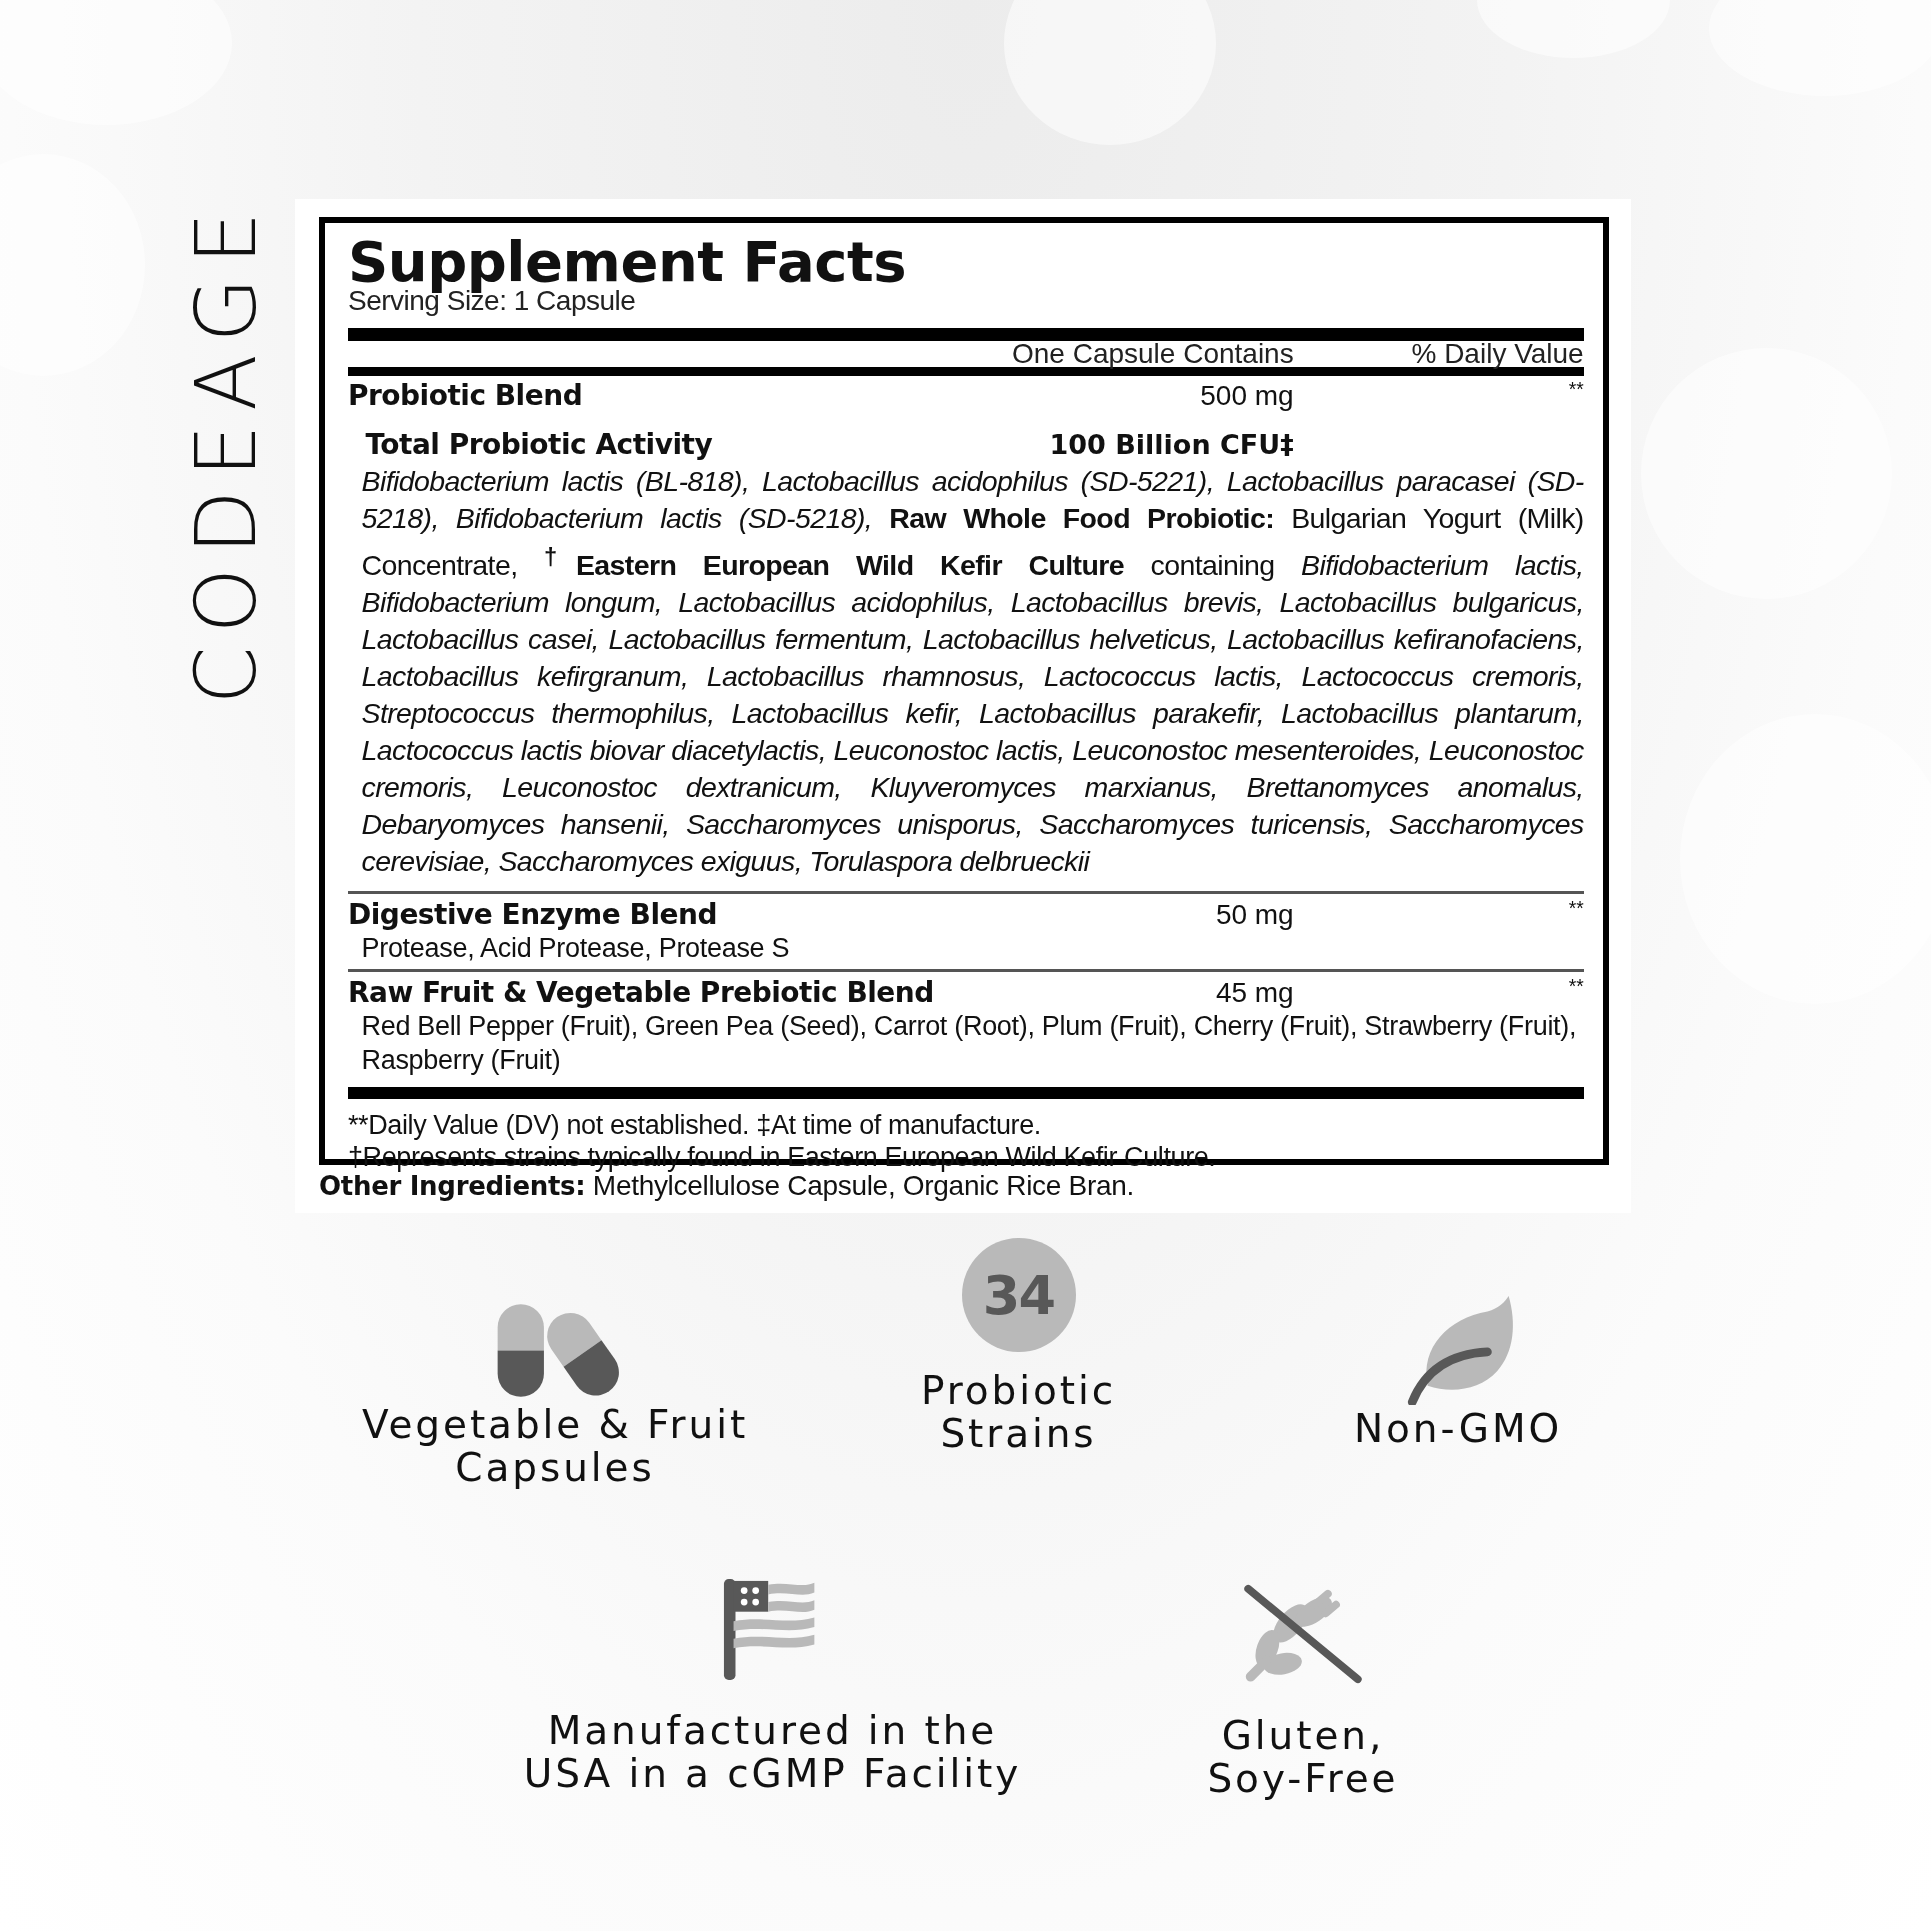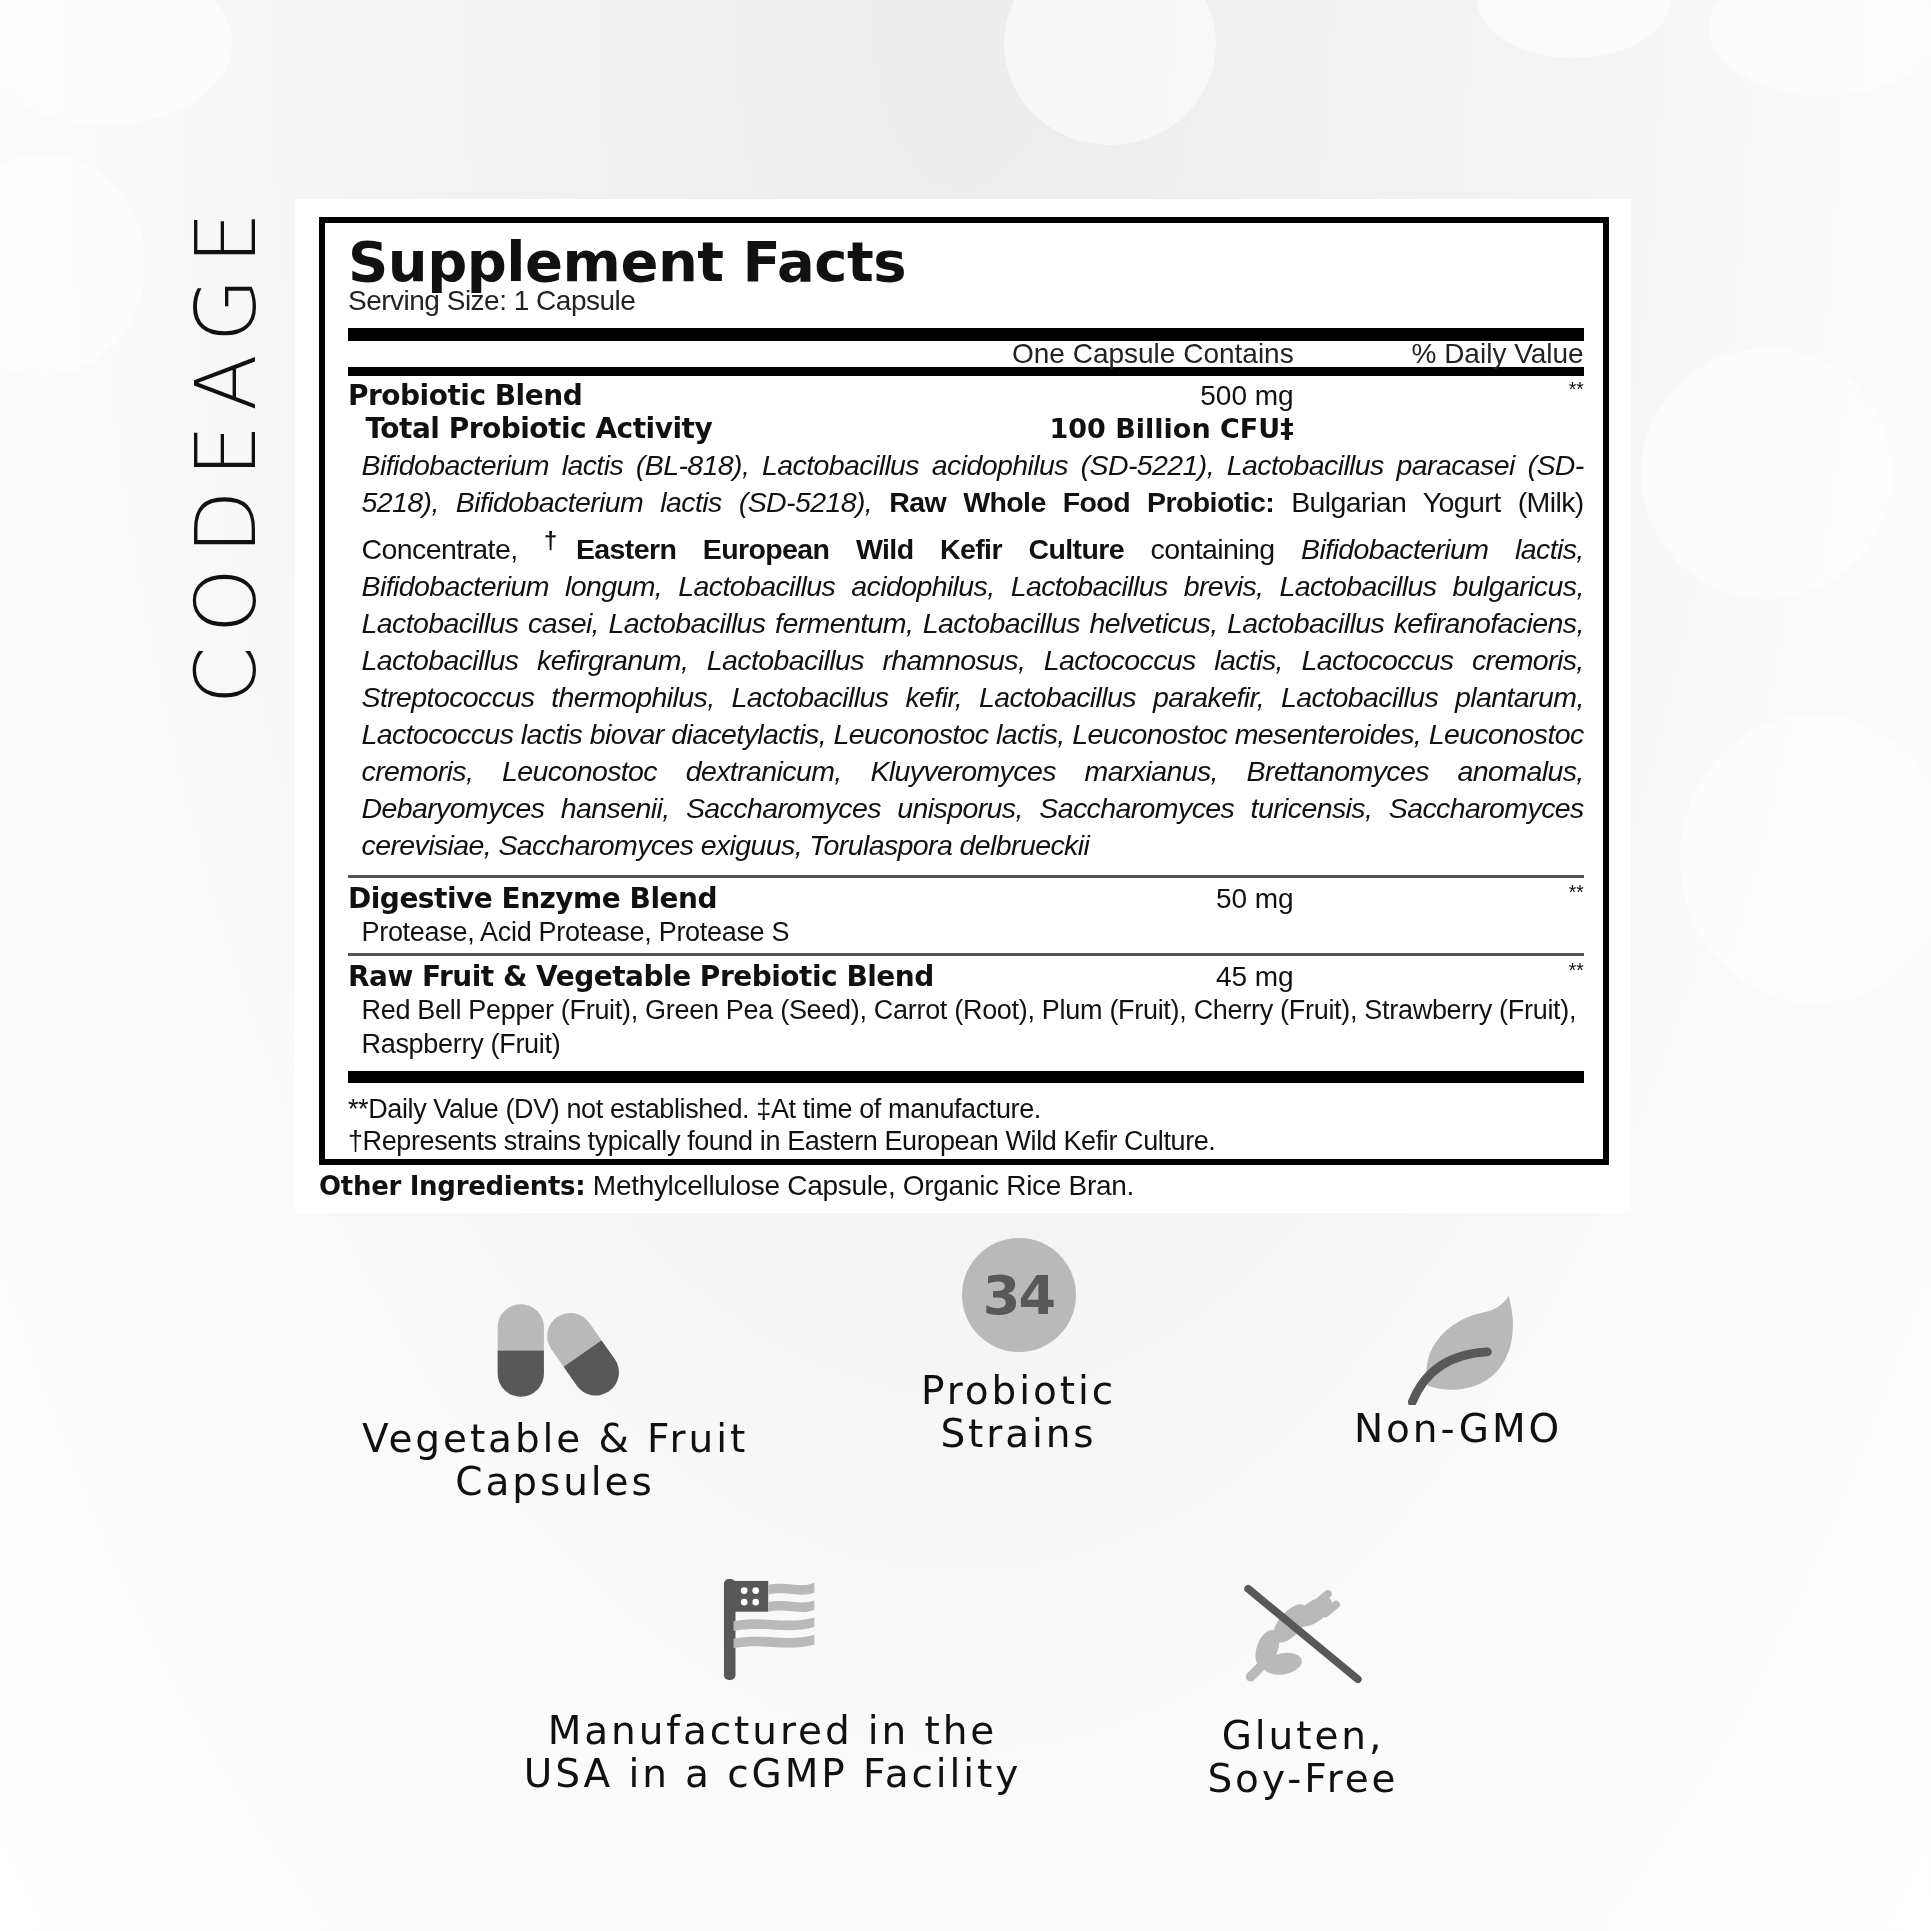--- a/index.html
+++ b/index.html
@@ -29,37 +29,37 @@
     .thick { height:12.6px; background:#000; margin-top:11.6px; }
     .medium { height:8.7px; background:#000; }
     .thin { height:2.9px; background:#555; }
     .hdr { display:flex; justify-content:flex-end; font-size:28px; height:26px; align-items:center; color:#222; }
     .hdr .c1 { width:348px; text-align:right; }
     .hdr .c2 { width:290px; text-align:right; }
     .row { display:flex; align-items:baseline; }
     .row .name { flex:1; font-family:"DejaVu Sans", sans-serif; font-weight:bold; font-size:28px; letter-spacing:-0.5px; }
     .row .amt { width:348px; text-align:right; font-size:28px; }
     .row .dv { width:290px; text-align:right; font-size:19.3px; align-self:flex-start; }
-    .sub { padding-left:17.4px; }
+    .sub { padding-left:17.4px;margin-top:16px; }
     .sub .name { font-weight:bold; }
     .sub .amt { font-family:"DejaVu Sans", sans-serif; font-weight:bold; font-size:27px; margin-left:-17.4px; }
     .strains {
       font-style:italic; font-size:28.5px; line-height:37px; text-align:justify; padding-left:13.5px;
       letter-spacing:-0.6px; margin-top:1.9px; margin-bottom:7.7px;
     }
     .strains b { font-style:normal; }
     .strains .up { font-style:normal; }
     .detail { font-size:27px; line-height:34px; padding-left:13.5px; color:#111; letter-spacing:-0.3px; }
     .sec { padding-top:3.9px; padding-bottom:3.9px; }
     .foot { font-size:27px; line-height:32px; padding-top:9.7px; letter-spacing:-0.4px; }
     .other { position:absolute; left:319px; top:1170px; font-size:28px; letter-spacing:-0.3px; }
     .other b { font-family:"DejaVu Sans", sans-serif; font-weight:bold; font-size:26px; }
     .badge { position:absolute; text-align:center; }
     .badge .lbl {
-      font-family:"DejaVu Sans", sans-serif; font-size:39px; line-height:43px; letter-spacing:2.9px; color:#111; margin-top:17px;
+      font-family:"DejaVu Sans", sans-serif; font-size:39px; line-height:43px; letter-spacing:2.9px; color:#111; margin-top:3px;
     }
     .icon { display:block; margin:0 auto; }
   </style>
 </head>
 <body>
 
 <div class="bokeh" style="left:-19.3px;top:-39px;width:251px;height:164px;"></div>
 <div class="bokeh" style="left:1004px;top:-58px;width:212px;height:203px;"></div>
 <div class="bokeh" style="left:1477px;top:-58px;width:193px;height:116px;"></div>
 <div class="bokeh" style="left:1709px;top:-39px;width:232px;height:135px;"></div>

